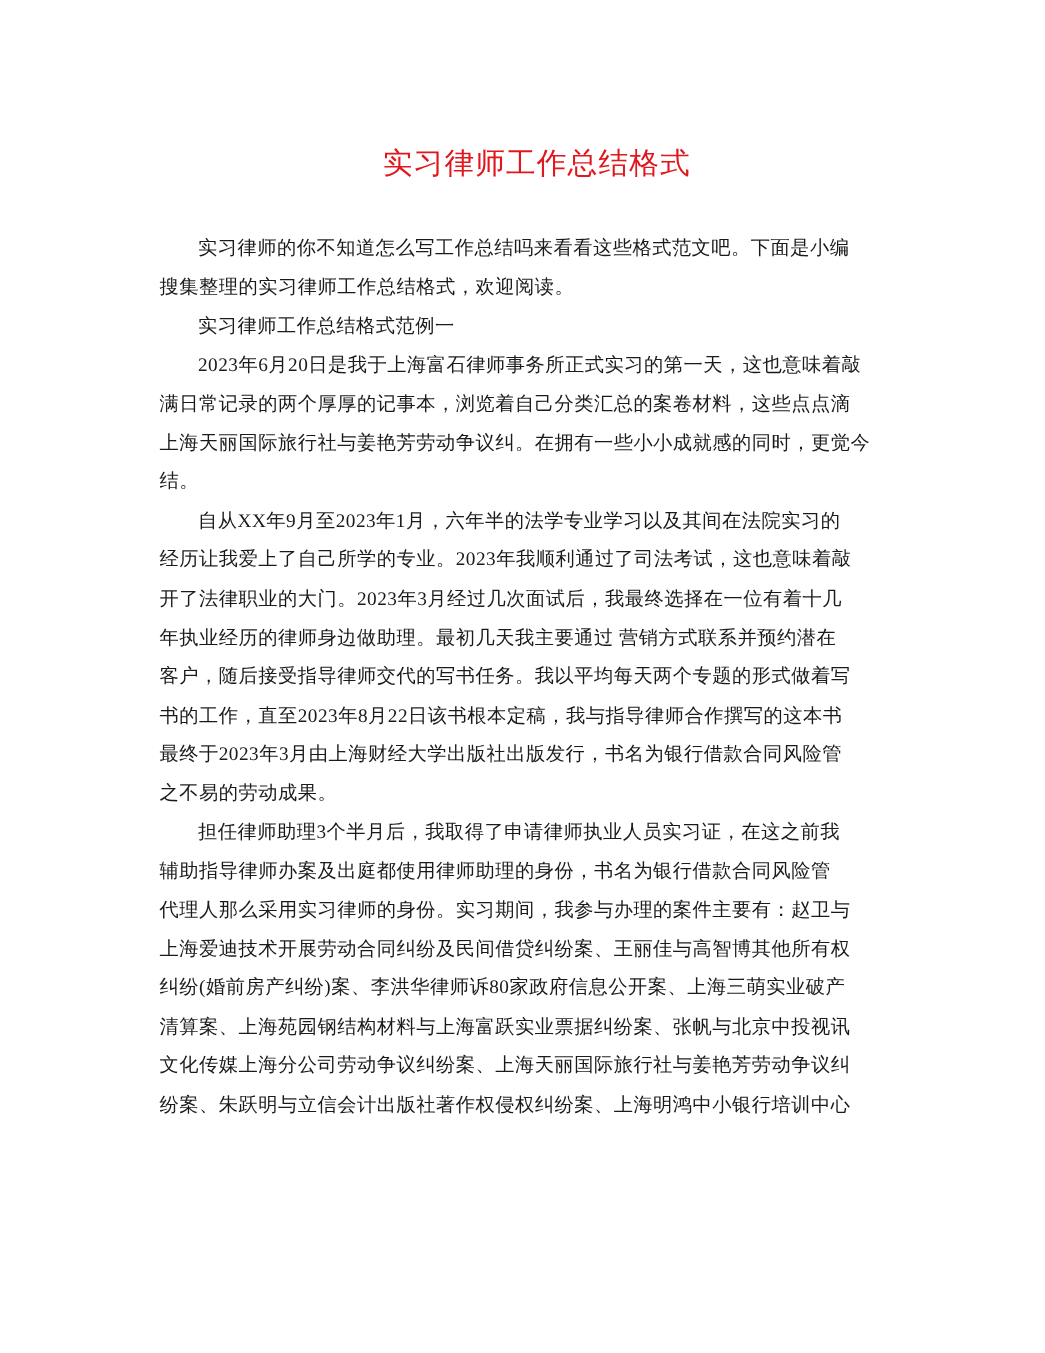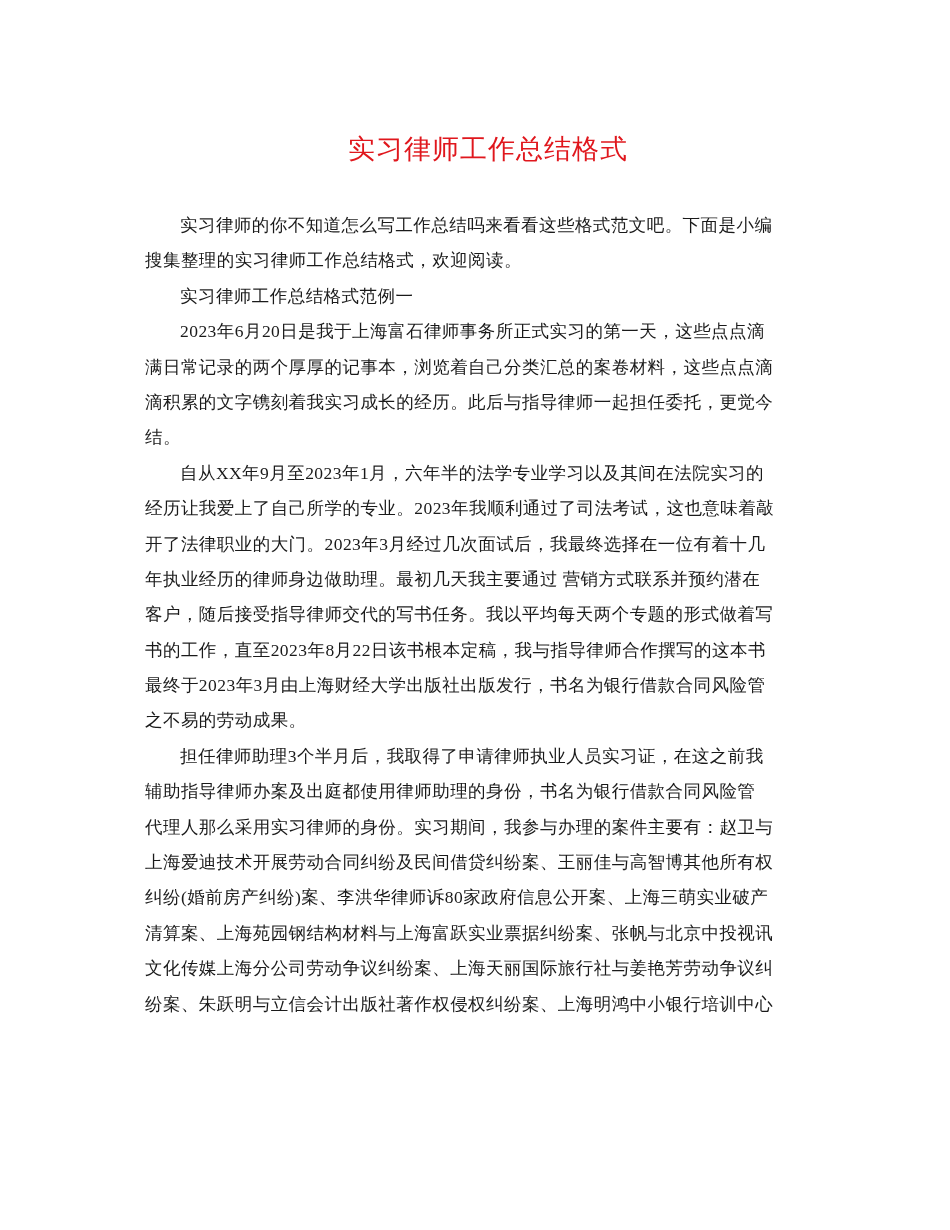--- a/index.html
+++ b/index.html
@@ -21,23 +21,23 @@
 
   <div class="body">
     <div>
       <span class="line indent">实习律师的你不知道怎么写工作总结吗来看看这些格式范文吧。下面是小编</span>
       <span class="line">搜集整理的实习律师工作总结格式，欢迎阅读。</span>
     </div>
     <div>
       <span class="line indent">实习律师工作总结格式范例一</span>
     </div>
     <div>
-      <span class="line indent">2023年6月20日是我于上海富石律师事务所正式实习的第一天，这些点点滴</span>
+      <span class="line indent">2023年6月20日是我于上海富石律师事务所正式实习的第一天，这也意味着敲</span>
       <span class="line">满日常记录的两个厚厚的记事本，浏览着自己分类汇总的案卷材料，这些点点滴</span>
-      <span class="line">滴积累的文字镌刻着我实习成长的经历。此后与指导律师一起担任委托，更觉今</span>
+      <span class="line">上海天丽国际旅行社与姜艳芳劳动争议纠。在拥有一些小小成就感的同时，更觉今</span>
       <span class="line">结。</span>
     </div>
     <div>
       <span class="line indent">自从XX年9月至2023年1月，六年半的法学专业学习以及其间在法院实习的</span>
       <span class="line">经历让我爱上了自己所学的专业。2023年我顺利通过了司法考试，这也意味着敲</span>
       <span class="line">开了法律职业的大门。2023年3月经过几次面试后，我最终选择在一位有着十几</span>
       <span class="line">年执业经历的律师身边做助理。最初几天我主要通过  营销方式联系并预约潜在</span>
       <span class="line">客户，随后接受指导律师交代的写书任务。我以平均每天两个专题的形式做着写</span>
       <span class="line">书的工作，直至2023年8月22日该书根本定稿，我与指导律师合作撰写的这本书</span>
       <span class="line">最终于2023年3月由上海财经大学出版社出版发行，书名为银行借款合同风险管</span>

